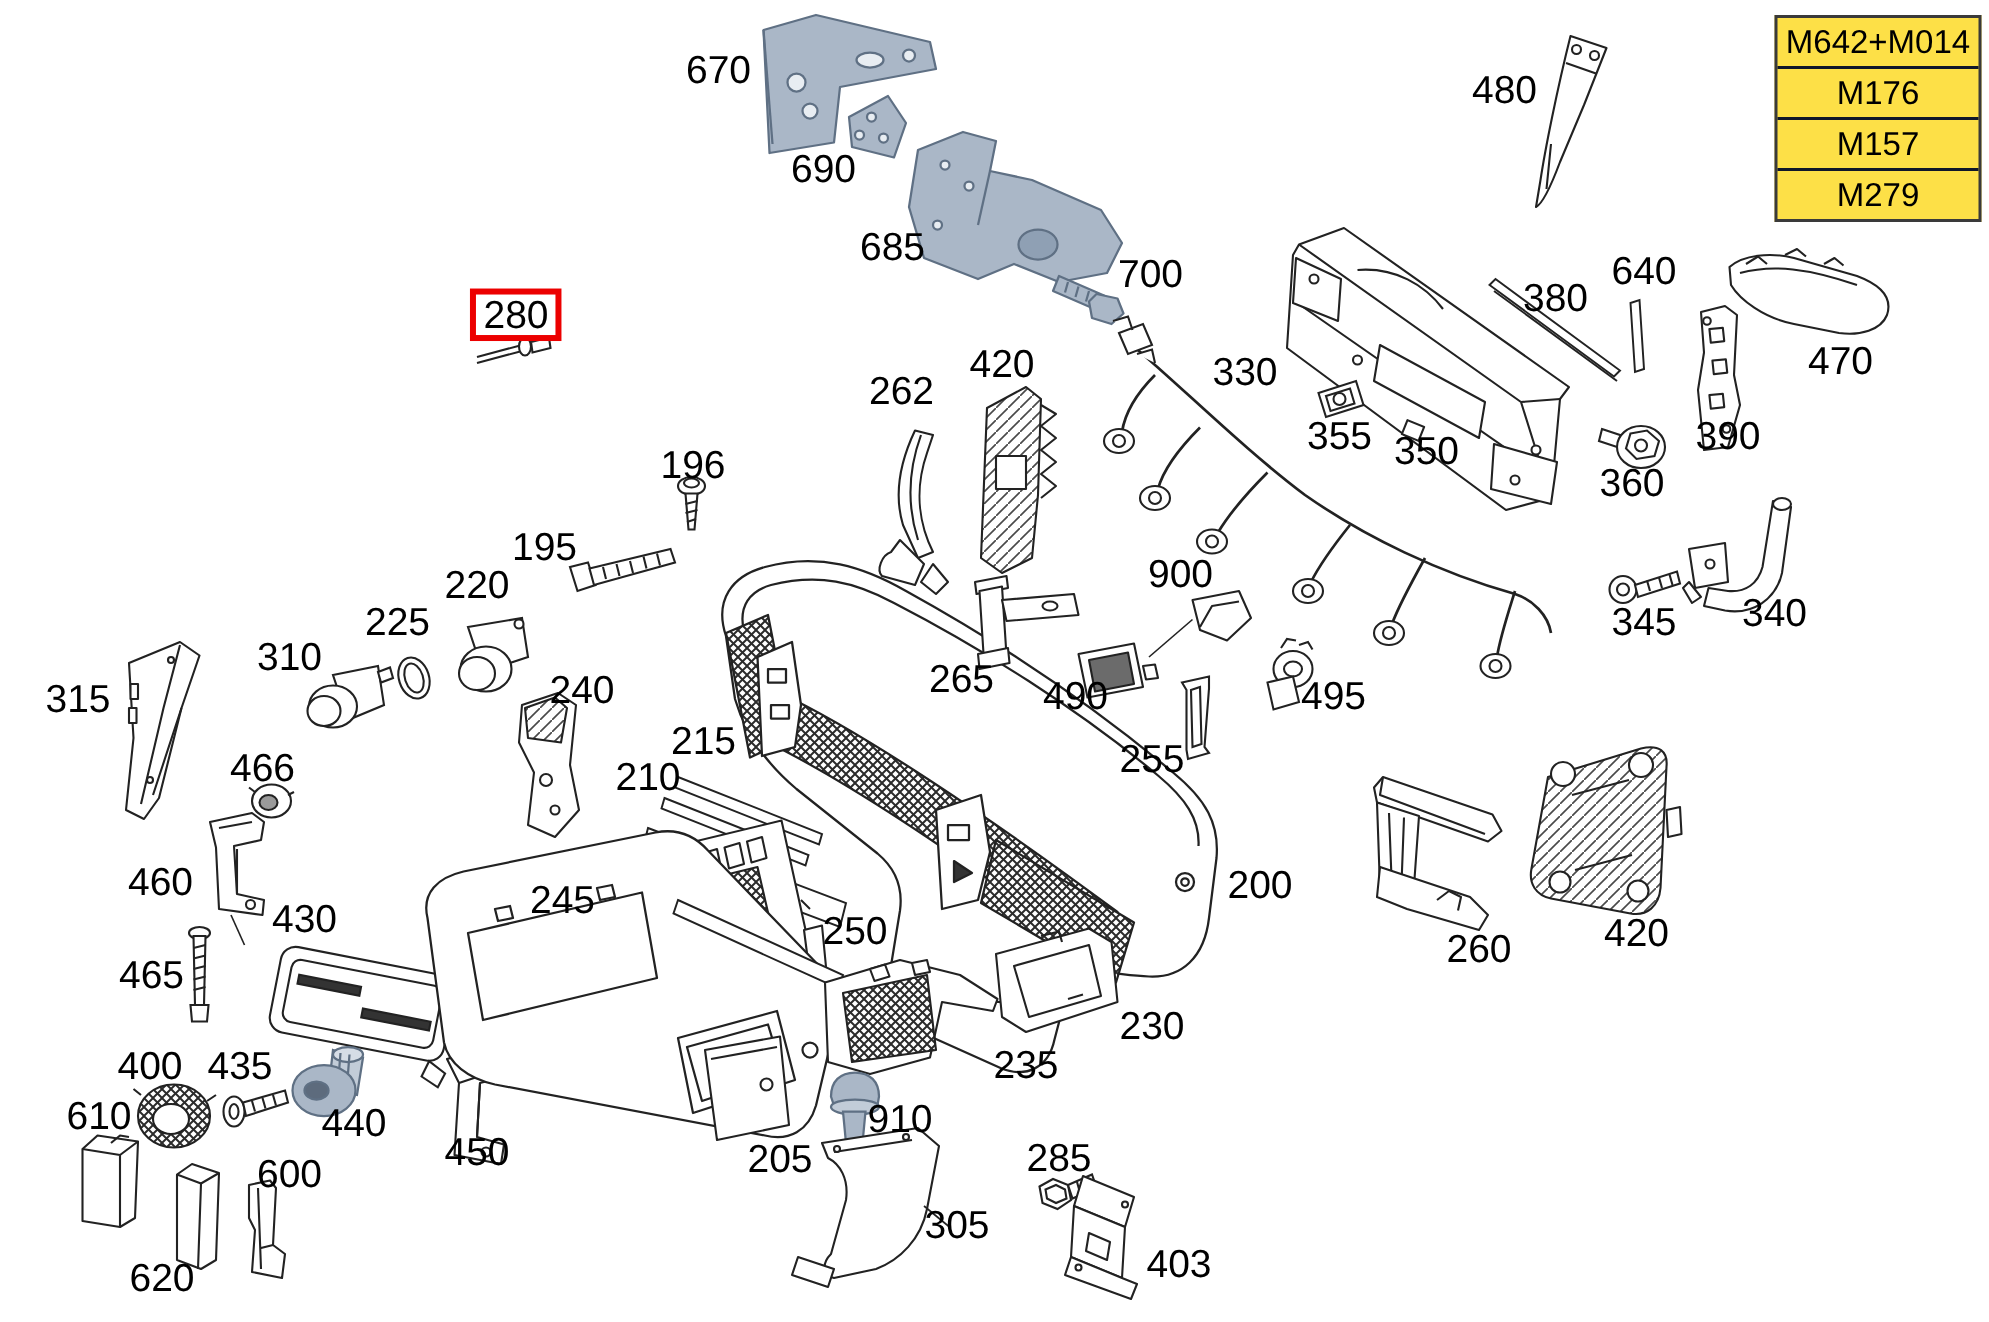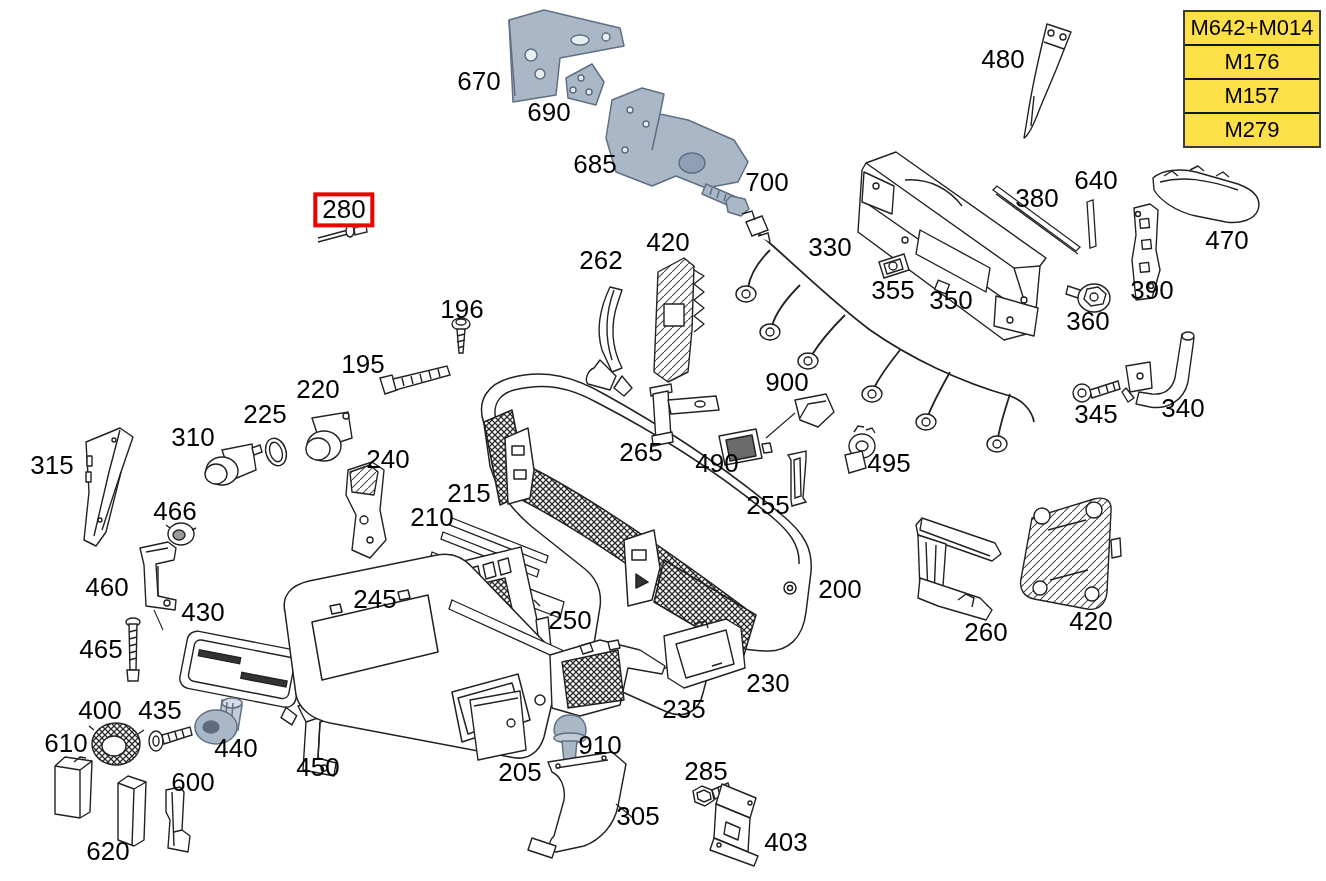--- a/index.html
+++ b/index.html
@@ -435,21 +435,21 @@
   <g fill="#ffffff" stroke="#222" stroke-width="1.4" stroke-linejoin="round">
     <path d="M650,388 L671,384 L672,392 L651,396 Z"></path>
     <path d="M653,394 L668,391 L671,437 L656,441 Z"></path>
     <path d="M668,400 L716,396 L719,410 L671,414 Z"></path>
     <ellipse cx="700" cy="404" rx="5" ry="3"></ellipse>
     <path d="M652,436 L672,432 L673,442 L653,446 Z"></path>
   </g>
 </svg>
 
 <div class="labels">
-      <div class="part-label" style="left: 479px; top: 47px; margin-top: 35px;">670</div>
+      <div class="part-label" style="left: 479px; top: 47px;">670</div>
       <div class="part-label" style="left: 549px; top: 113px;">690</div>
       <div class="part-label" style="left: 595px; top: 165px;">685</div>
       <div class="part-label" style="left: 767px; top: 183px;">700</div>
       <div class="part-label" style="left: 1003px; top: 60px;">480</div>
       <div class="part-label hl" style="left: 344px; top: 210px;">280</div>
       <div class="part-label" style="left: 1037px; top: 199px;">380</div>
       <div class="part-label" style="left: 1096px; top: 181px;">640</div>
       <div class="part-label" style="left: 1227px; top: 241px;">470</div>
       <div class="part-label" style="left: 830px; top: 248px;">330</div>
       <div class="part-label" style="left: 601px; top: 261px;">262</div>

